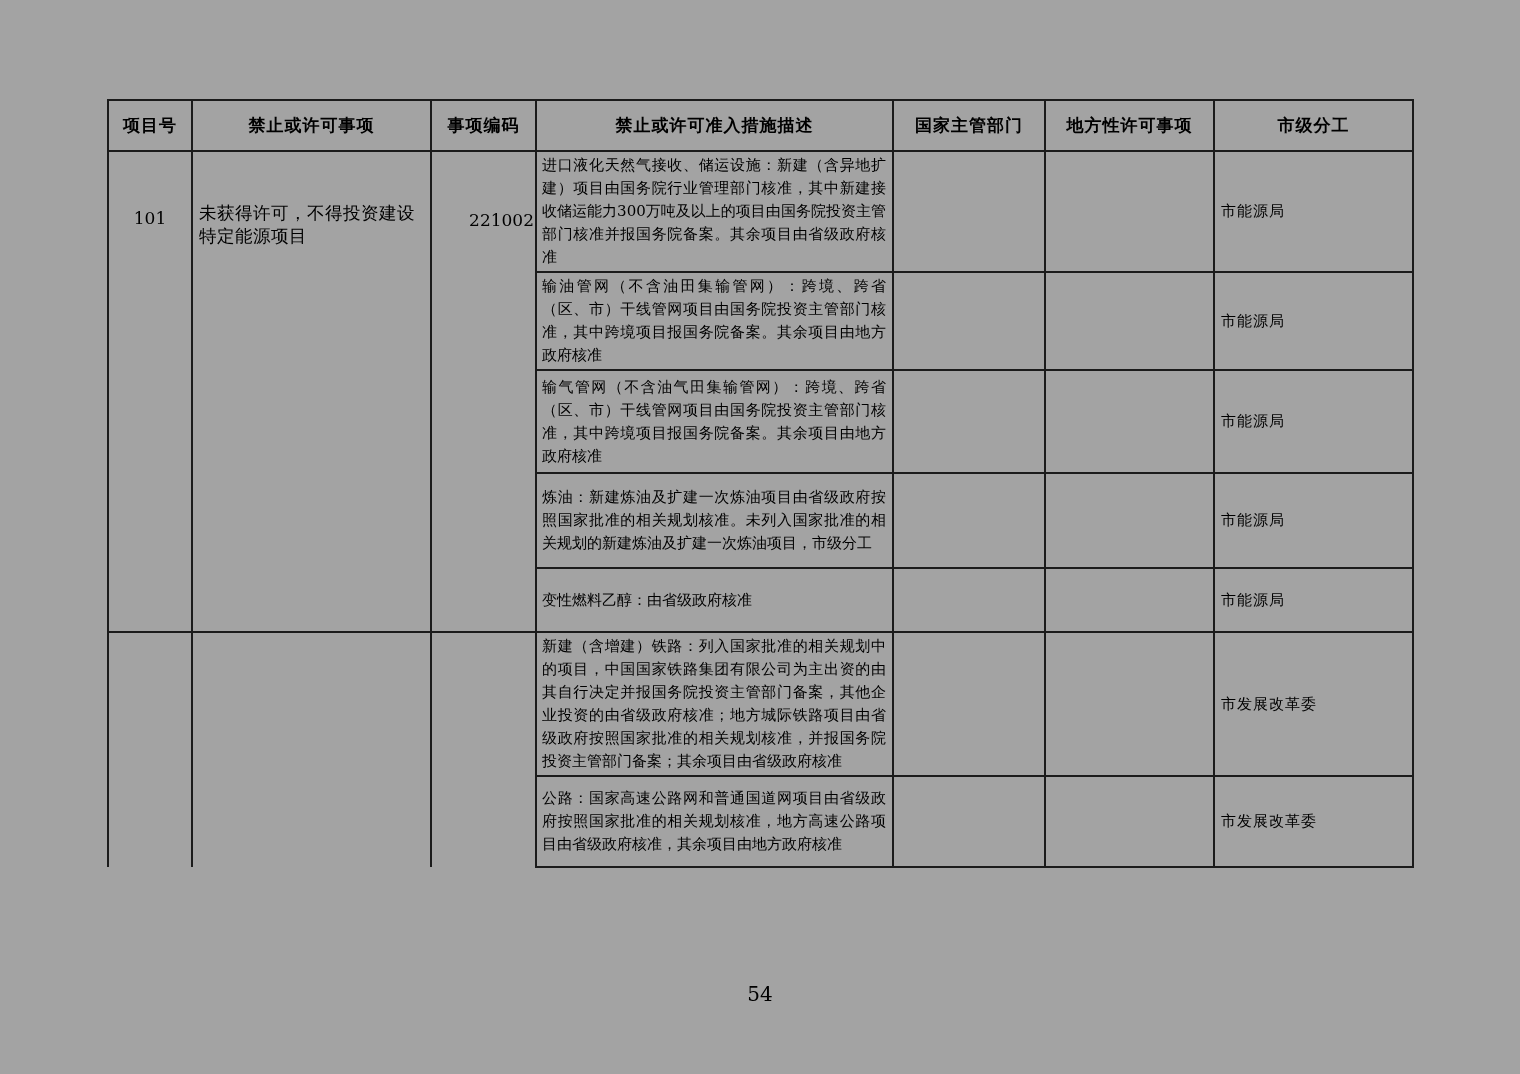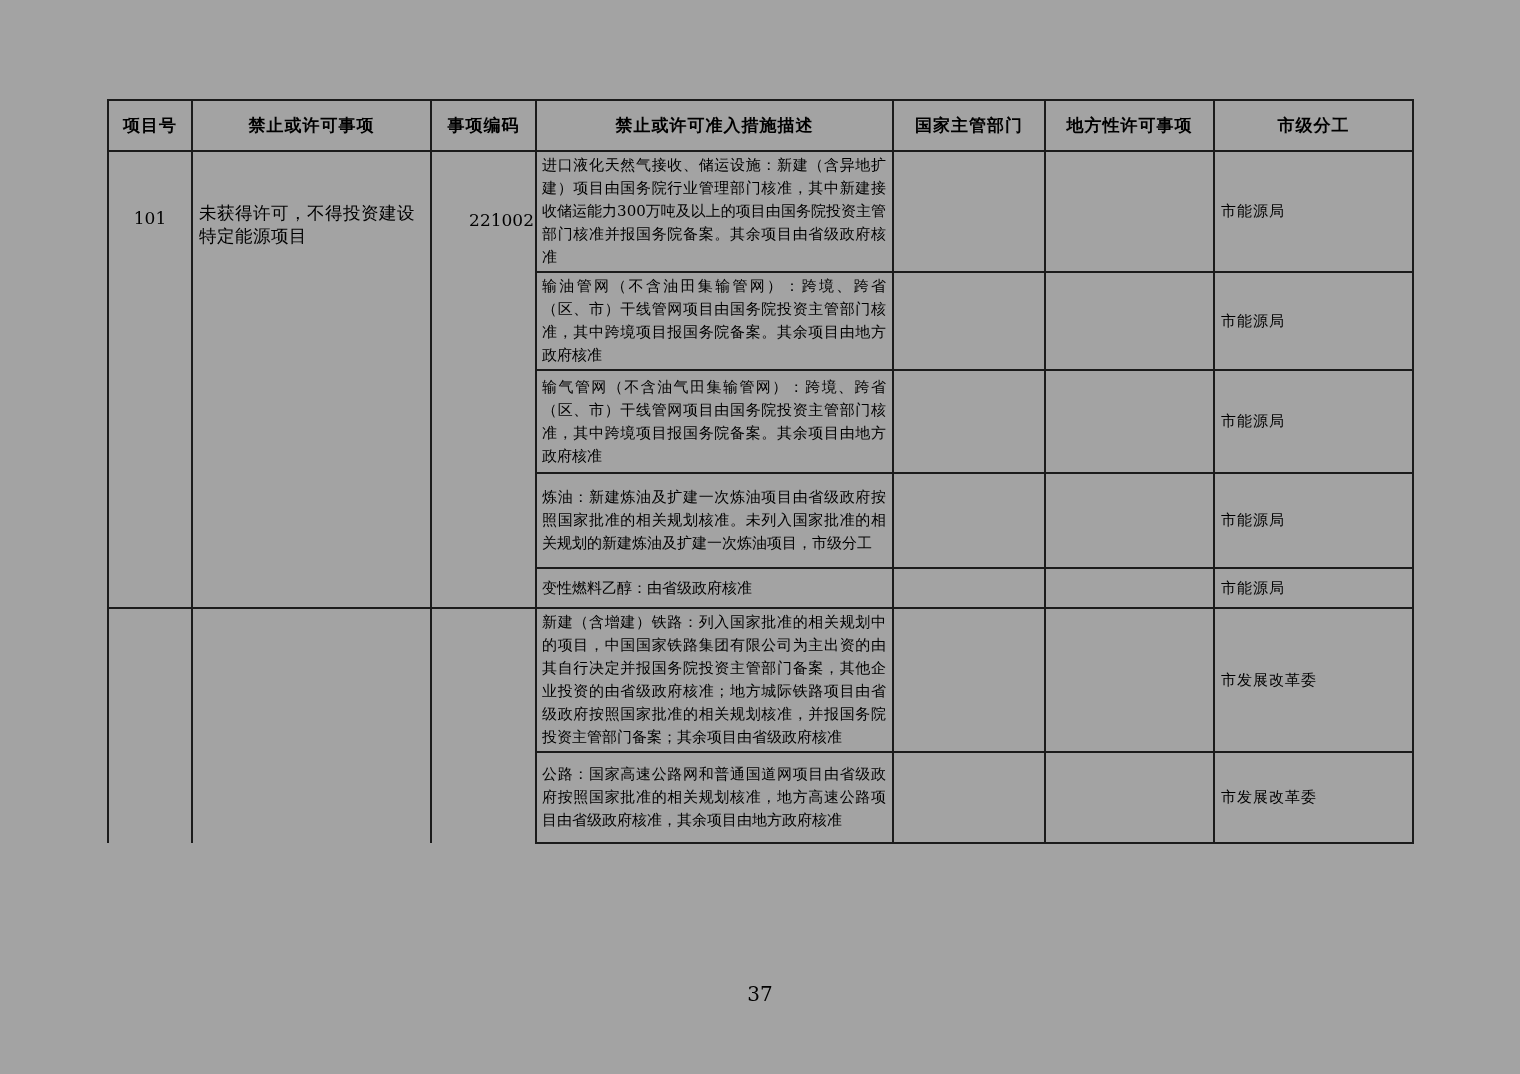--- a/index.html
+++ b/index.html
@@ -135,21 +135,21 @@
       <td class="cell-empty"></td>
       <td class="cell-empty"></td>
       <td class="cell-div">市能源局</td>
     </tr>
     <tr style="height:95px">
       <td class="cell-desc">炼油：新建炼油及扩建一次炼油项目由省级政府按照国家批准的相关规划核准。未列入国家批准的相关规划的新建炼油及扩建一次炼油项目，市级分工</td>
       <td class="cell-empty"></td>
       <td class="cell-empty"></td>
       <td class="cell-div">市能源局</td>
     </tr>
-    <tr style="height:40px">
+    <tr style="height:64px">
       <td class="cell-desc">变性燃料乙醇：由省级政府核准</td>
       <td class="cell-empty"></td>
       <td class="cell-empty"></td>
       <td class="cell-div">市能源局</td>
     </tr>
 
     <tr style="height:116px">
       <td class="cell-pno no-bottom" rowspan="2"></td>
       <td class="cell-item no-bottom" rowspan="2"></td>
       <td class="cell-code no-bottom" rowspan="2"></td>
@@ -160,14 +160,14 @@
     </tr>
     <tr style="height:91px">
       <td class="cell-desc">公路：国家高速公路网和普通国道网项目由省级政府按照国家批准的相关规划核准，地方高速公路项目由省级政府核准，其余项目由地方政府核准</td>
       <td class="cell-empty"></td>
       <td class="cell-empty"></td>
       <td class="cell-div">市发展改革委</td>
     </tr>
   </tbody>
     </table>
 
-  <div class="page-number">37</div>
+  <div class="page-number">54</div>
 </div>
 
 </body></html>

